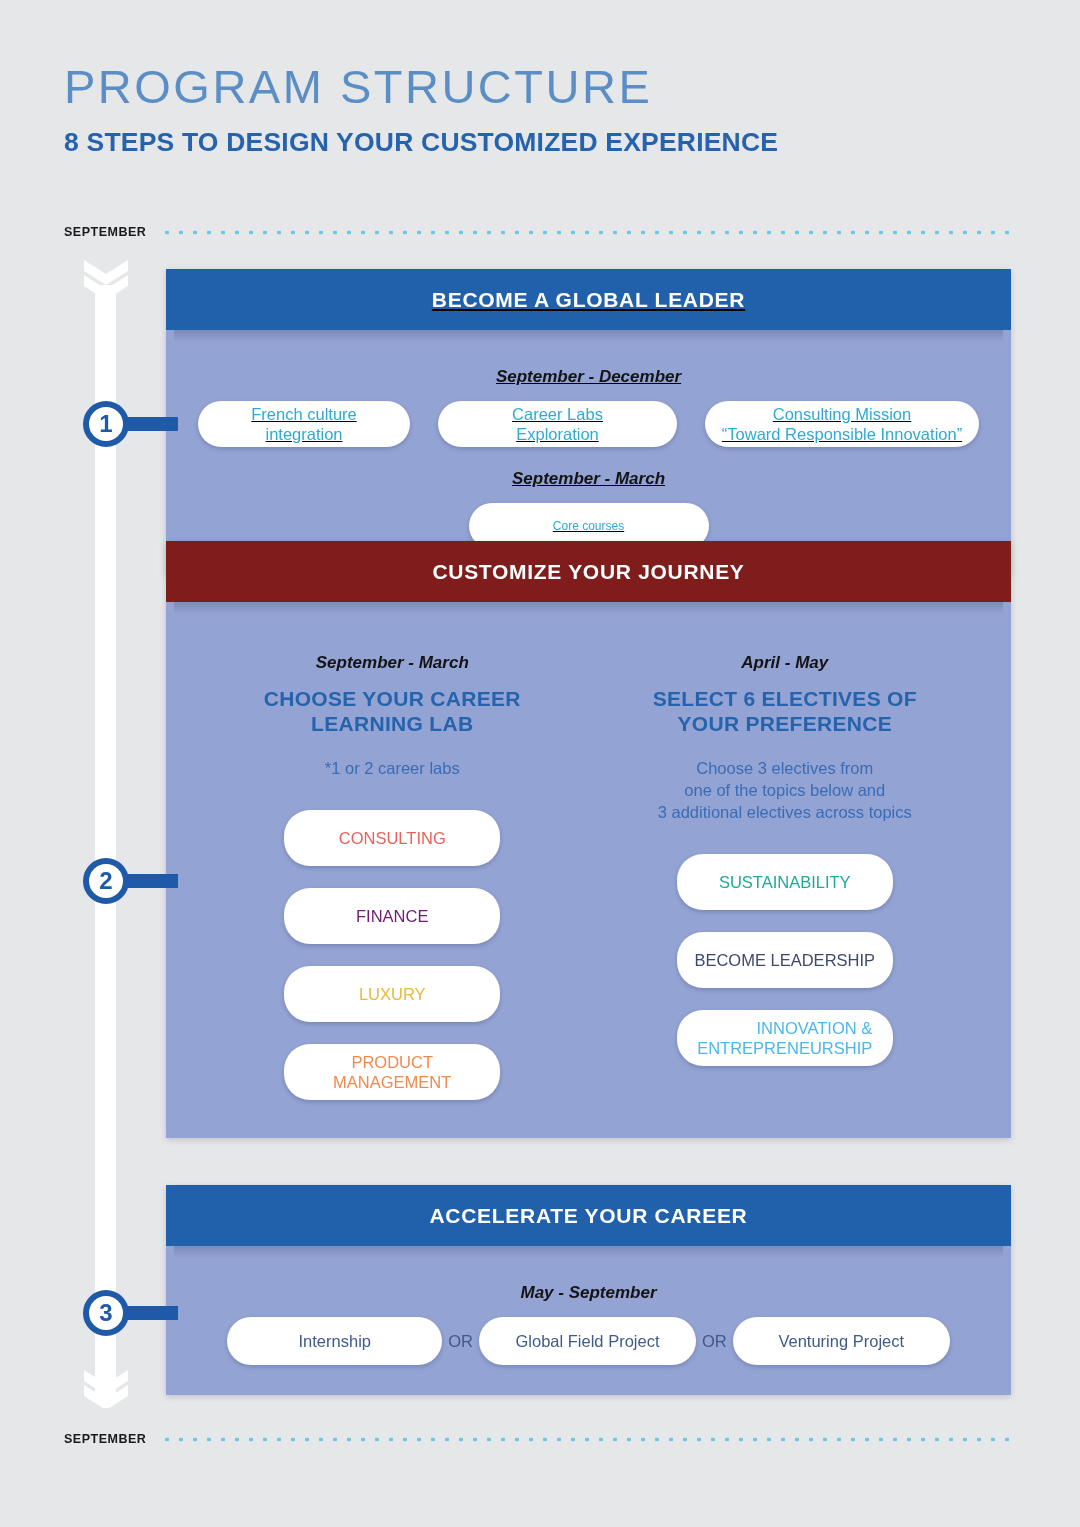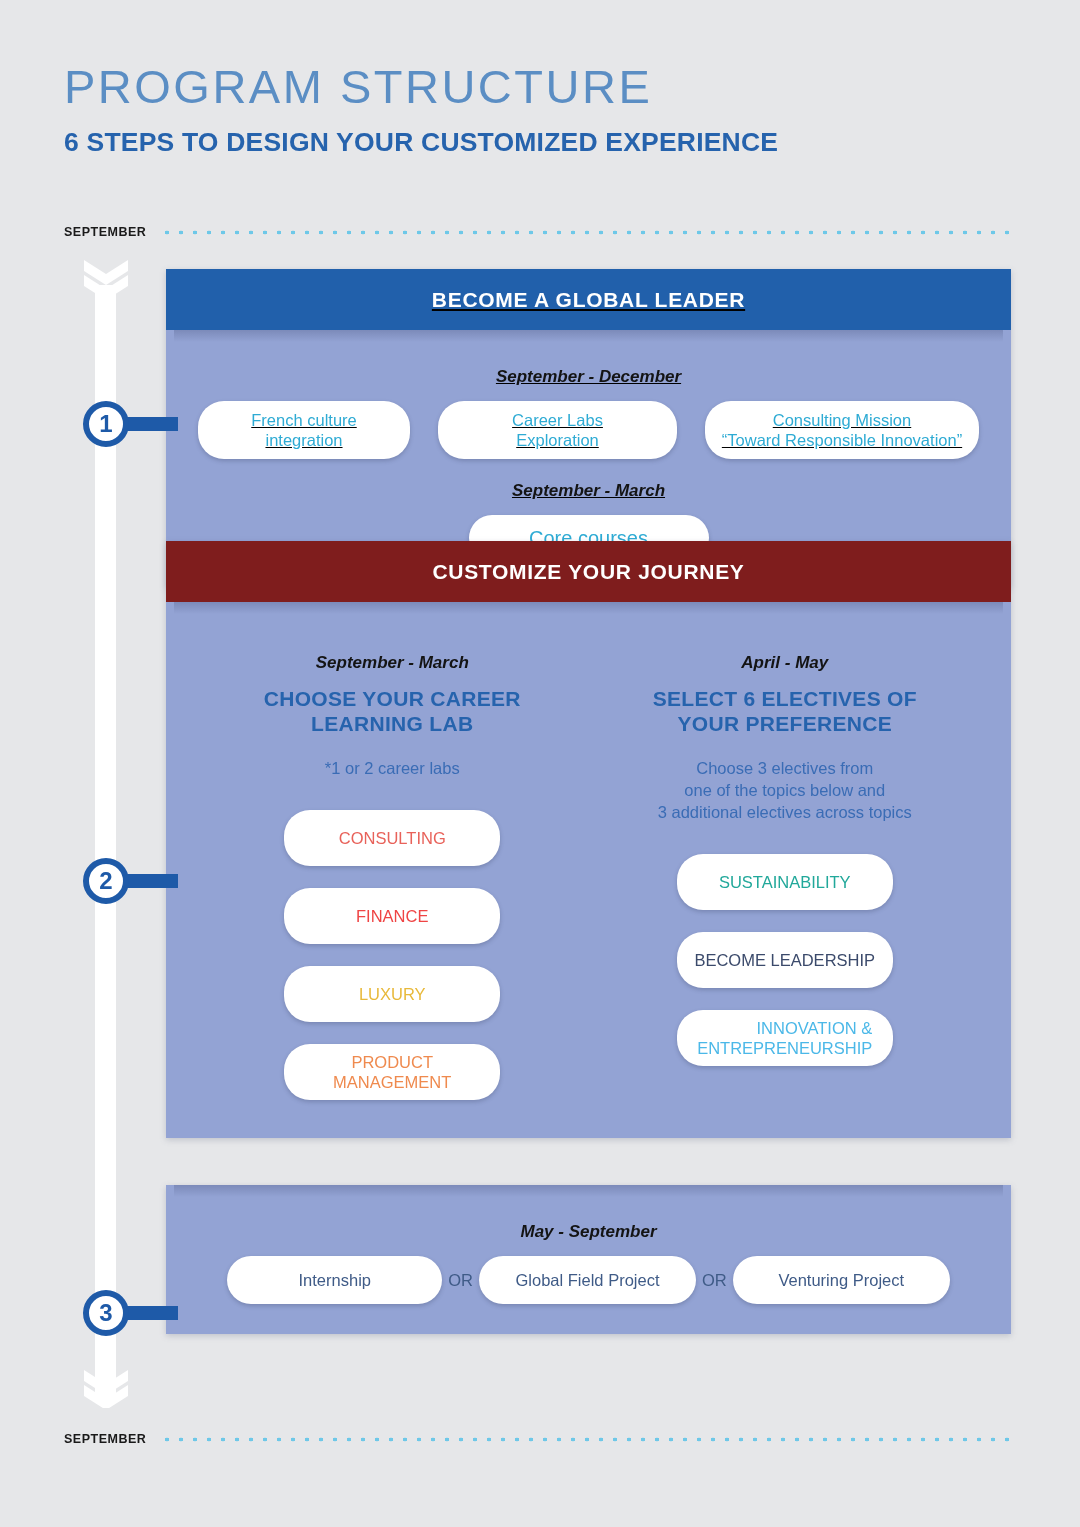--- a/index.html
+++ b/index.html
@@ -166,33 +166,33 @@
   }
 
   
   .s1-body { padding: 20px 32px 26px; }
   .s1-row {
     display: flex;
     justify-content: space-between;
     margin-top: 14px;
   }
   .s1-row .pill {
-    height: 58px;
+    height: 46px;
     font-size: 16.5px;
     color: #2eabd4;
     padding: 0 10px;
   }
   .s1-pill-a { width: 212px; }
   .s1-pill-b { width: 239px; }
   .s1-pill-c { width: 274px; }
   .s1-core-wrap { display: flex; justify-content: center; margin-top: 14px; }
   .s1-core {
     width: 240px;
     height: 46px;
-    font-size: 20px;
+    font-size: 12px;
     color: #2eabd4;
   }
   .s1-date-2 { margin-top: 22px; }
 
   
   .s2-body { padding: 34px 30px 38px; }
   .s2-cols { display: flex; }
   .s2-col { flex: 1; display: flex; flex-direction: column; align-items: center; }
   .s2-heading {
     margin-top: 14px;
@@ -242,21 +242,21 @@
     font-size: 16.5px;
     color: #3f5b87;
     font-weight: normal;
   }
 </style>
 </head>
 <body>
 
 <div class="header">
   <div class="title-main">PROGRAM STRUCTURE</div>
-  <div class="title-sub">6 STEPS TO DESIGN YOUR CUSTOMIZED EXPERIENCE</div>
+  <div class="title-sub">8 STEPS TO DESIGN YOUR CUSTOMIZED EXPERIENCE</div>
 </div>
 
 <div class="rule-row" id="rule-top">
   <span class="rule-label">SEPTEMBER</span>
   <span class="rule-dots"></span>
 </div>
 
 <div class="chev" id="chev-top">
   <svg width="52" height="40" viewBox="0 0 52 40">
     <path d="M4 2 L26 16 L48 2 L48 13 L26 27 L4 13 Z" fill="#ffffff"></path>
@@ -300,21 +300,21 @@
   <div class="sec-head" style="background: #7f1d1d;">CUSTOMIZE YOUR JOURNEY</div>
   <div class="sec-body s2-body" style="background: rgb(147, 163, 212);">
     <div class="s2-cols">
 
       <div class="s2-col col-left">
         <div class="date-label">September - March</div>
         <div class="s2-heading">CHOOSE YOUR CAREER<br>LEARNING LAB</div>
         <div class="s2-note">*1 or 2 career labs</div>
         <div class="s2-pill-stack">
           <div class="pill" style="color: rgb(232, 98, 90);">CONSULTING</div>
-          <div class="pill" style="color: #ef4444;">FINANCE</div>
+          <div class="pill" style="color: #701a75;">FINANCE</div>
           <div class="pill" style="color: rgb(232, 185, 58);">LUXURY</div>
           <div class="pill" style="color: rgb(239, 138, 78);">PRODUCT MANAGEMENT</div>
         </div>
       </div>
 
       <div class="s2-col col-right">
         <div class="date-label">April - May</div>
         <div class="s2-heading">SELECT 6 ELECTIVES OF<br>YOUR PREFERENCE</div>
         <div class="s2-note">Choose 3 electives from<br>one of the topics below and<br>3 additional electives across topics</div>
         <div class="s2-pill-stack">
@@ -322,20 +322,21 @@
           <div class="pill" style="color: rgb(59, 74, 107);">BECOME LEADERSHIP</div>
           <div class="pill" style="color: rgb(75, 184, 232); text-align: right;">INNOVATION &amp;<br>ENTREPRENEURSHIP</div>
         </div>
       </div>
 
     </div>
   </div>
 </div>
 
 <div class="section" id="section-3">
+  <div class="sec-head" style="background: rgb(33, 96, 171);">ACCELERATE YOUR CAREER</div>
   <div class="sec-body s3-body" style="background: rgb(147, 163, 212);">
     <div class="date-label">May - September</div>
     <div class="s3-row">
       <div class="pill s3-pill-a" style="color: rgb(63, 91, 135);">Internship</div>
       <span class="or-text">OR</span>
       <div class="pill s3-pill-b" style="color: rgb(63, 91, 135);">Global Field Project</div>
       <span class="or-text">OR</span>
       <div class="pill s3-pill-c" style="color: rgb(63, 91, 135);">Venturing Project</div>
     </div>
   </div>

